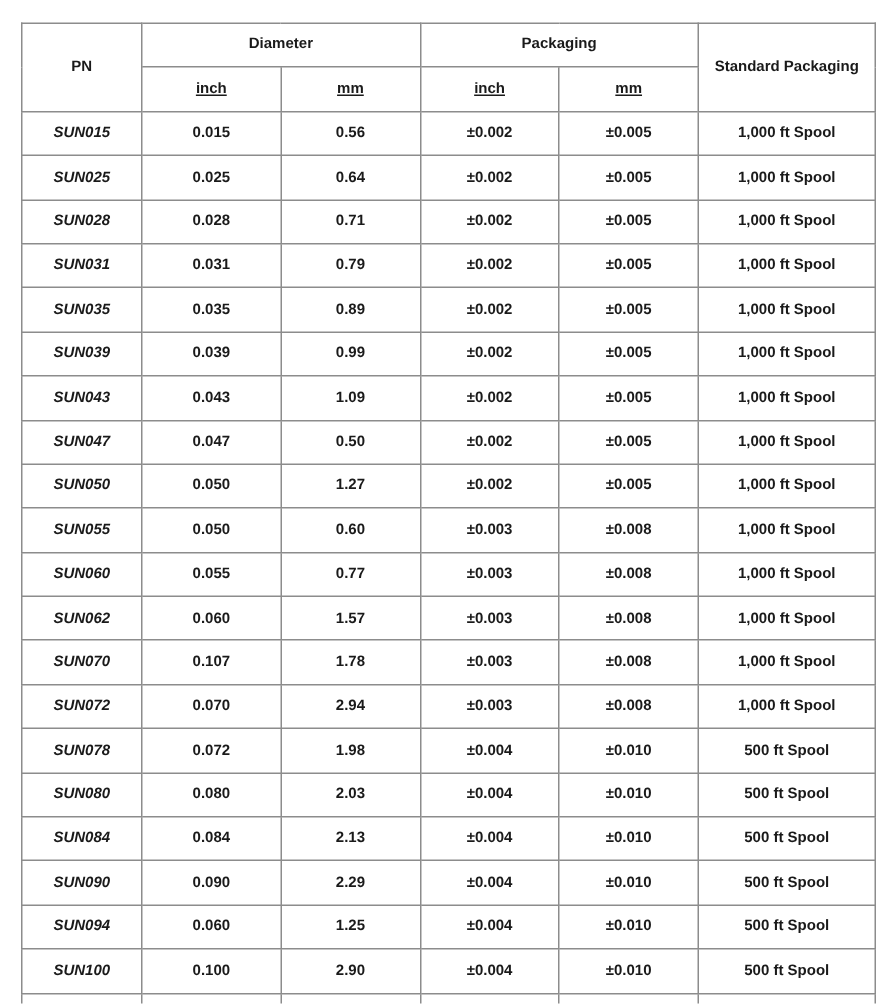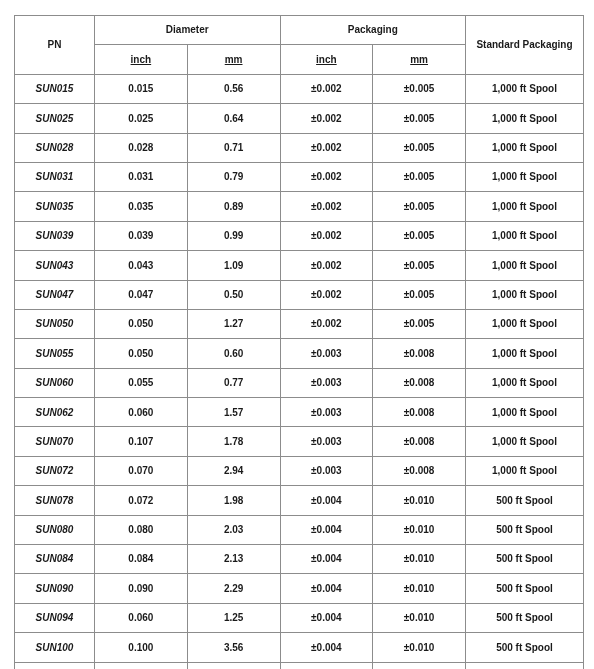--- a/index.html
+++ b/index.html
@@ -240,21 +240,21 @@
             <td class="pn">SUN094</td>
             <td>0.060</td>
             <td>1.25</td>
             <td>±0.004</td>
             <td>±0.010</td>
             <td>500 ft Spool</td>
           </tr>
           <tr>
             <td class="pn">SUN100</td>
             <td>0.100</td>
-            <td>3.56</td>
+            <td>2.90</td>
             <td>±0.004</td>
             <td>±0.010</td>
             <td>500 ft Spool</td>
           </tr>
           <tr>
             <td class="pn">SUN109</td>
             <td>0.109</td>
             <td>2.77</td>
             <td>±0.004</td>
             <td>±0.010</td>

